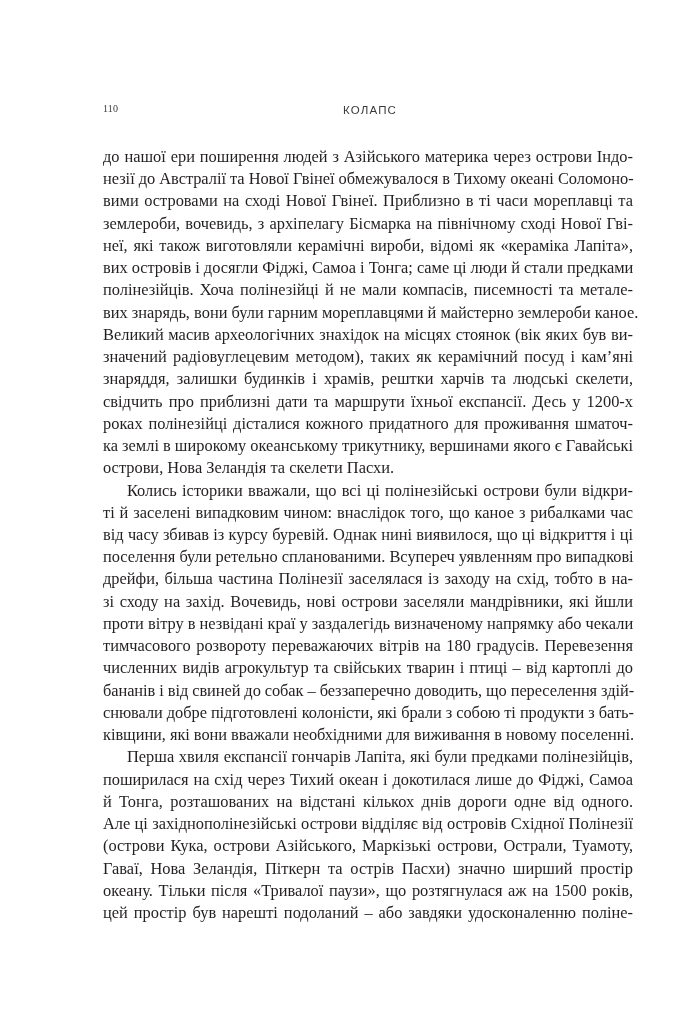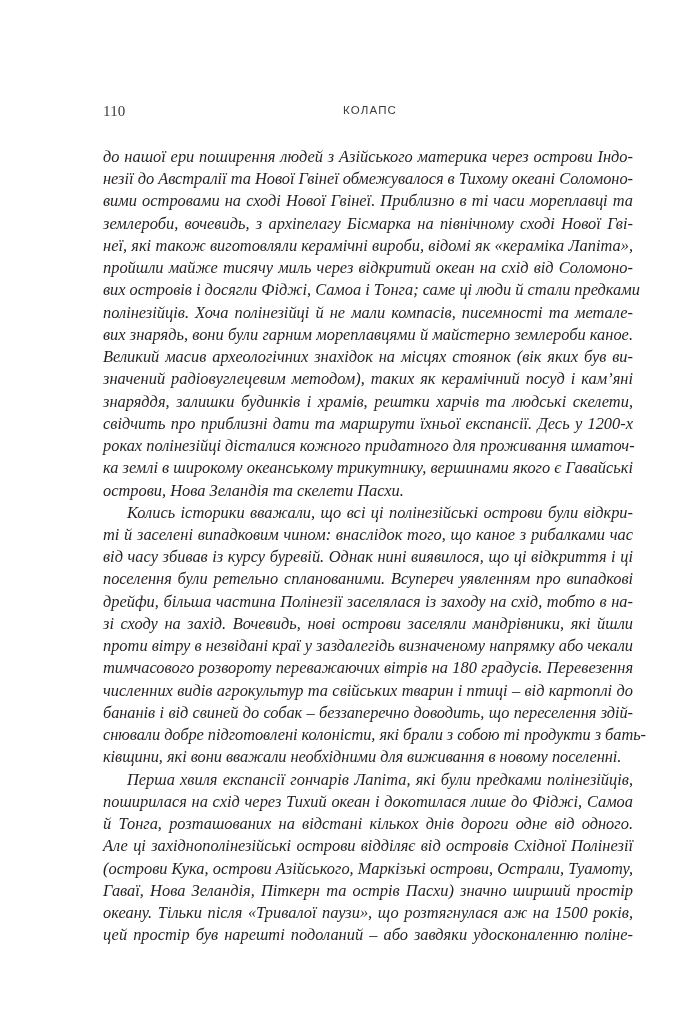--- a/index.html
+++ b/index.html
@@ -19,42 +19,41 @@
     position: absolute;
     top: 103px;
     left: 103px;
     width: 530px;
     height: 20px;
   }
   .page-number {
     position: absolute;
     left: 0;
     top: 0;
-    font-size: 15px;
+    font-size: 10px;
     letter-spacing: 0.2px;
     color: #3a3a3a;
   }
   .running-head {
     position: absolute;
     left: 0;
     right: 0;
     top: 1px;
     text-align: center;
     font-family: "Liberation Sans", "DejaVu Sans", sans-serif;
     font-size: 11.5px;
     letter-spacing: 1.2px;
     color: #3a3a3a;
     padding-left: 4px;
   }
   .body-text {
     position: absolute;
     top: 146px;
     left: 103px;
     width: 530px;
-    font-style: italic;
   }
   .line {
     display: block;
     height: 22.24px;
     line-height: 22.24px;
     font-size: 16.4px;
     white-space: nowrap;
     text-align: justify;
     text-align-last: justify;
   }
@@ -73,21 +72,20 @@
   <span class="running-head">КОЛАПС</span>
 </div>
 
 <div class="body-text" id="body-text">
     <div class="paragraph">
       <span class="line">до нашої ери поширення людей з Азійського материка через острови Індо-</span>
       <span class="line" style="letter-spacing: -0.0356944px;">незії до Австралії та Нової Гвінеї обмежувалося в Тихому океані Соломоно-</span>
       <span class="line">вими островами на сході Нової Гвінеї. Приблизно в ті часи мореплавці та</span>
       <span class="line">землероби, вочевидь, з архіпелагу Бісмарка на північному сході Нової Гві-</span>
       <span class="line">неї, які також виготовляли керамічні вироби, відомі як «кераміка Лапіта»,</span>
-      <span class="line">пройшли майже тисячу миль через відкритий океан на схід від Соломоно-</span>
       <span class="line" style="letter-spacing: -0.0250132px;">вих островів і досягли Фіджі, Самоа і Тонга; саме ці люди й стали предками</span>
       <span class="line">полінезійців. Хоча полінезійці й не мали компасів, писемності та метале-</span>
       <span class="line">вих знарядь, вони були гарним мореплавцями й майстерно землероби каное.</span>
       <span class="line">Великий масив археологічних знахідок на місцях стоянок (вік яких був ви-</span>
       <span class="line">значений радіовуглецевим методом), таких як керамічний посуд і кам’яні</span>
       <span class="line">знаряддя, залишки будинків і храмів, рештки харчів та людські скелети,</span>
       <span class="line">свідчить про приблизні дати та маршрути їхньої експансії. Десь у 1200-х</span>
       <span class="line">роках полінезійці дісталися кожного придатного для проживання шматоч-</span>
       <span class="line" style="letter-spacing: -0.000707464px;">ка землі в широкому океанському трикутнику, вершинами якого є Гавайські</span>
       <span class="line last">острови, Нова Зеландія та скелети Пасхи.</span>

